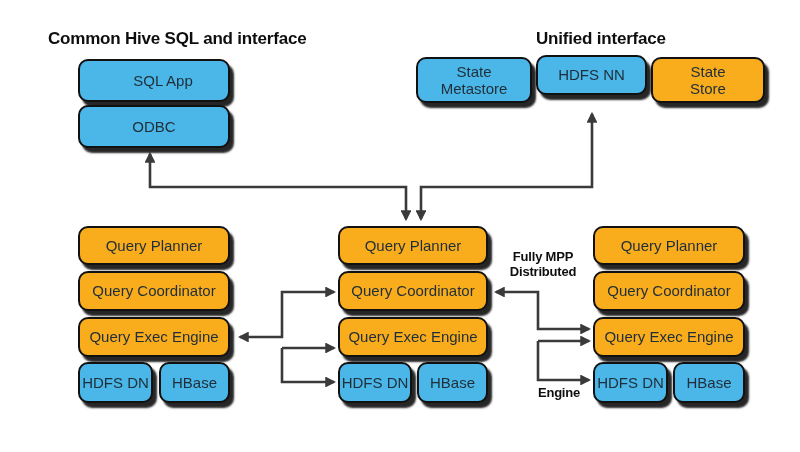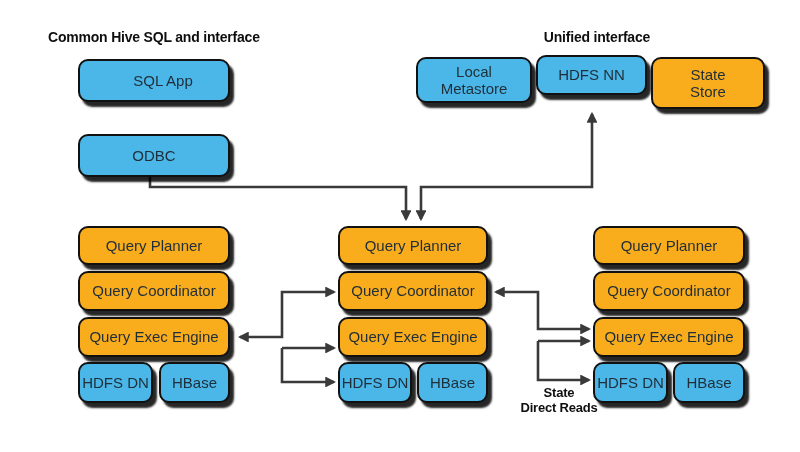--- a/index.html
+++ b/index.html
@@ -20,21 +20,21 @@
   .box{
     position:absolute;display:flex;align-items:center;justify-content:center;
     border:2px solid var(--box-border);border-radius:10px;box-sizing:border-box;
     box-shadow:4px 5px 2px rgba(0,0,0,0.85);
     font-size:15px;color:var(--box-text);text-align:center;line-height:1.15;
   }
   .blue{background:var(--blue);}
   .orange{background:var(--orange);}
   .box .inner{display:block;}
   .heading{
-    position:absolute;font-weight:bold;font-size:14px;letter-spacing:-0.2px;
+    position:absolute;font-weight:bold;font-size:17px;letter-spacing:-0.2px;
     color:var(--heading-text);white-space:nowrap;
   }
   .annotation{
     position:absolute;font-weight:bold;font-size:13px;line-height:15px;
     color:var(--heading-text);text-align:center;letter-spacing:-0.2px;
   }
 </style>
 </head>
 <body>
 
@@ -55,31 +55,31 @@
     <path d="M538 341 H589" marker-end="url(#ah)"></path>
     <path d="M538 341 V380 H589" marker-end="url(#ah)"></path>
   </svg>
 
   <div class="heading" style="left:48px;top:29px;">Common Hive SQL and interface</div>
   <div class="heading" style="left:536px;top:29px;width:122px;text-align:center;">Unified interface</div>
 
   <div class="box blue" style="left:78px;top:59px;width:152px;height:43px;padding-left:18px;">
     <span class="inner">SQL App</span>
   </div>
-  <div class="box blue" style="left:78px;top:105px;width:152px;height:43px;margin-top:29px;">
+  <div class="box blue" style="left:78px;top:105px;width:152px;height:43px;">
     <span class="inner">ODBC</span>
   </div>
 
   <div class="box blue" style="left:416px;top:57px;width:116px;height:46px;">
-    <span class="inner" style="max-width:80px;">Local Metastore</span>
+    <span class="inner" style="max-width:80px;">State Metastore</span>
   </div>
   <div class="box blue" style="left:536px;top:55px;width:111px;height:40px;">
     <span class="inner">HDFS NN</span>
   </div>
-  <div class="box orange" style="left:651px;top:57px;width:114px;height:52px;">
+  <div class="box orange" style="left:651px;top:57px;width:114px;height:46px;">
     <span class="inner" style="max-width:55px;">State Store</span>
   </div>
 
   <div class="box orange" style="left:78px;top:226px;width:152px;height:39px;">
     <span class="inner">Query Planner</span>
   </div>
   <div class="box orange" style="left:78px;top:271px;width:152px;height:40px;">
     <span class="inner">Query Coordinator</span>
   </div>
   <div class="box orange" style="left:78px;top:317px;width:152px;height:40px;">
@@ -117,18 +117,21 @@
   <div class="box orange" style="left:593px;top:317px;width:152px;height:40px;">
     <span class="inner">Query Exec Engine</span>
   </div>
   <div class="box blue" style="left:593px;top:362px;width:75px;height:41px;">
     <span class="inner">HDFS DN</span>
   </div>
   <div class="box blue" style="left:673px;top:362px;width:72px;height:41px;">
     <span class="inner">HBase</span>
   </div>
 
+  <div class="annotation" style="left:497px;top:249px;width:92px;">
+    <div>Fully MPP</div>
+    <div>Distributed</div>
+  </div>
   <div class="annotation" style="left:500px;top:385px;width:118px;">
-    <div>State</div>
-    <div>Direct Reads</div>
+    <div>Engine</div>
   </div>
 
 </div>
 
 </body></html>

